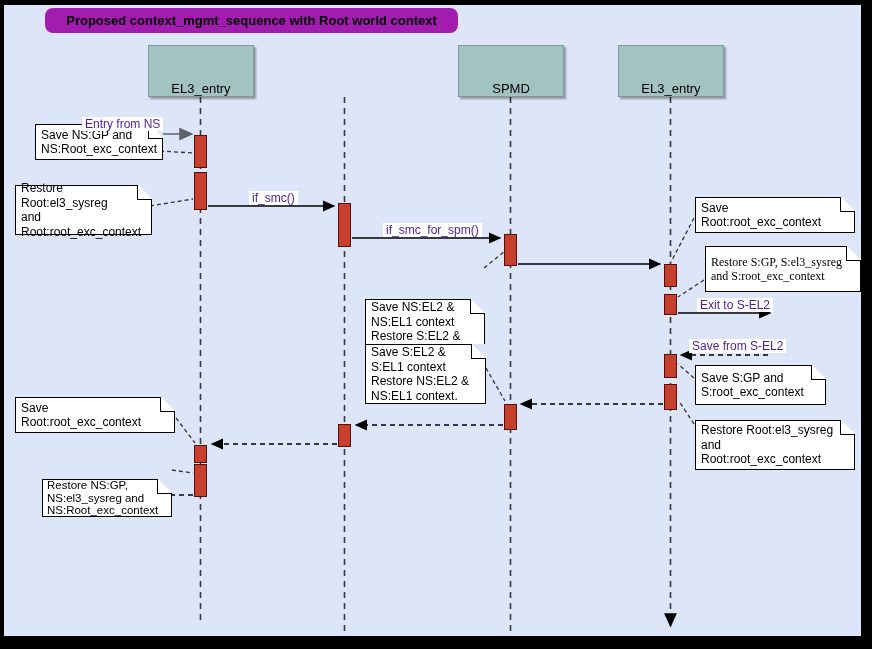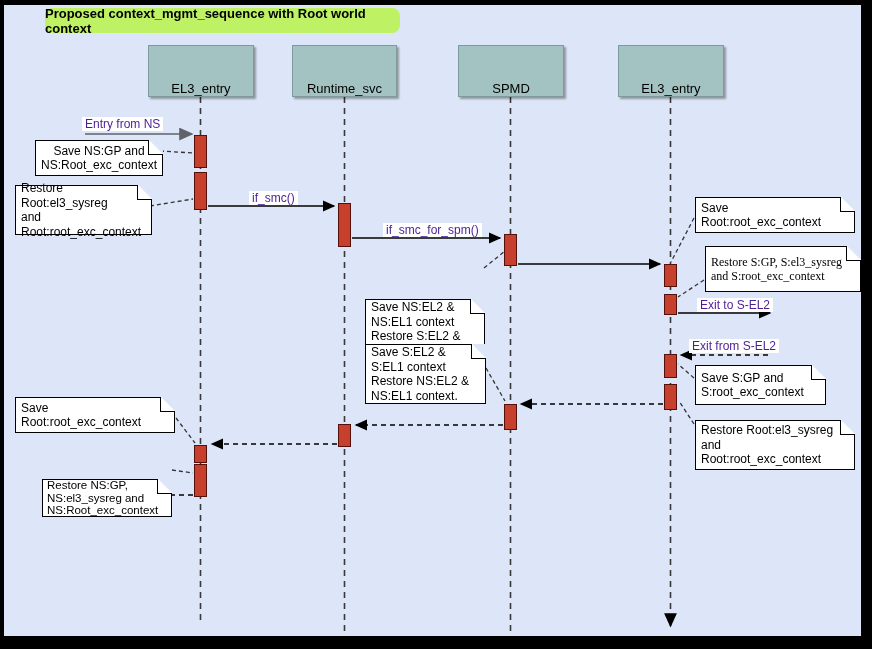--- a/index.html
+++ b/index.html
@@ -1,20 +1,20 @@
 <!DOCTYPE html>
 <html><head>
 <meta charset="utf-8">
 <style>
   html,body{margin:0;padding:0;}
   body{font-family:"Liberation Sans", sans-serif;}
   .frame{position:relative;width:872px;height:649px;background:#000;overflow:hidden;}
   .canvas{position:absolute;left:4px;top:5px;width:857px;height:631px;background:#dde5f8;z-index:0;}
   .overlay{position:absolute;left:0;top:0;z-index:1;}
-  .title{position:absolute;left:45px;top:8px;width:355px;height:25px;background:#bef264;
+  .title{position:absolute;left:45px;top:8px;width:413px;height:25px;background:#a21caf;
          border-radius:8px;display:flex;align-items:center;justify-content:center;
          font-weight:bold;font-size:13px;color:#000;z-index:5;}
   .actor{position:absolute;top:45px;height:52px;background:#a3c3c2;border:1px solid #7e9a99;
          box-shadow:2px 2px 2px rgba(0,0,0,0.35);display:flex;align-items:flex-end;justify-content:center;
          font-size:13px;color:#000;z-index:5;box-sizing:border-box;}
   .bar{position:absolute;width:13px;background:#c73f2d;border:1px solid #54100a;
        box-sizing:border-box;z-index:3;}
   .note{position:absolute;background:#fff;border:1px solid #000;box-sizing:border-box;
         font-size:12px;line-height:14.5px;color:#000;padding:2px 5px;white-space:pre-line;
         display:flex;flex-direction:column;justify-content:center;z-index:2;}
@@ -69,37 +69,34 @@
     <line x1="486" y1="368" x2="505" y2="401" stroke="#333" stroke-width="1.3" stroke-dasharray="4 3"></line>
     <line x1="176" y1="418" x2="195" y2="443" stroke="#333" stroke-width="1.3" stroke-dasharray="4 3"></line>
     <line x1="172" y1="470" x2="193" y2="473" stroke="#333" stroke-width="1.3" stroke-dasharray="4 3"></line>
   </svg>
 
   <div class="title">Proposed context_mgmt_sequence with Root world context</div>
 
   <div class="actor" style="left:148px;width:106px;">
     <span>EL3_entry</span>
   </div>
-  <div class="actor" style="left:292px;width:105px;">
-    <span>Runtime_svc</span>
-  </div>
   <div class="actor" style="left:458px;width:106px;">
     <span>SPMD</span>
   </div>
   <div class="actor" style="left:618px;width:106px;">
     <span>EL3_entry</span>
   </div>
 
   <div class="msg-label" style="left:82px;top:117px;">Entry from NS</div>
   <div class="msg-label" style="left:249px;top:191px;">if_smc()</div>
   <div class="msg-label" style="left:383px;top:223px;">if_smc_for_spm()</div>
   <div class="msg-label" style="left:697px;top:298px;">Exit to S-EL2</div>
-  <div class="msg-label" style="left:689px;top:339px;">Exit from S-EL2</div>
+  <div class="msg-label" style="left:689px;top:339px;">Save from S-EL2</div>
 
-  <div class="note" style="left:35px;top:140px;width:128px;height:36px;text-align:center;">Save NS:GP and
+  <div class="note" style="left:35px;top:124px;width:128px;height:36px;">Save NS:GP and
 NS:Root_exc_context</div>
   <div class="note" style="left:15px;top:185px;width:137px;height:50px;">Restore Root:el3_sysreg
 and
 Root:root_exc_context</div>
   <div class="note" style="left:365px;top:252px;width:120px;height:60px;margin-top:47px;">Save NS:EL2 &amp;
 NS:EL1 context
 Restore S:EL2 &amp;
 S:EL1 context.</div>
   <div class="note" style="left:695px;top:197px;width:160px;height:36px;">Save Root:root_exc_context</div>
   <div class="note" style="left:705px;top:246px;width:156px;height:46px;font-family:Liberation Serif, serif;">Restore S:GP, S:el3_sysreg

